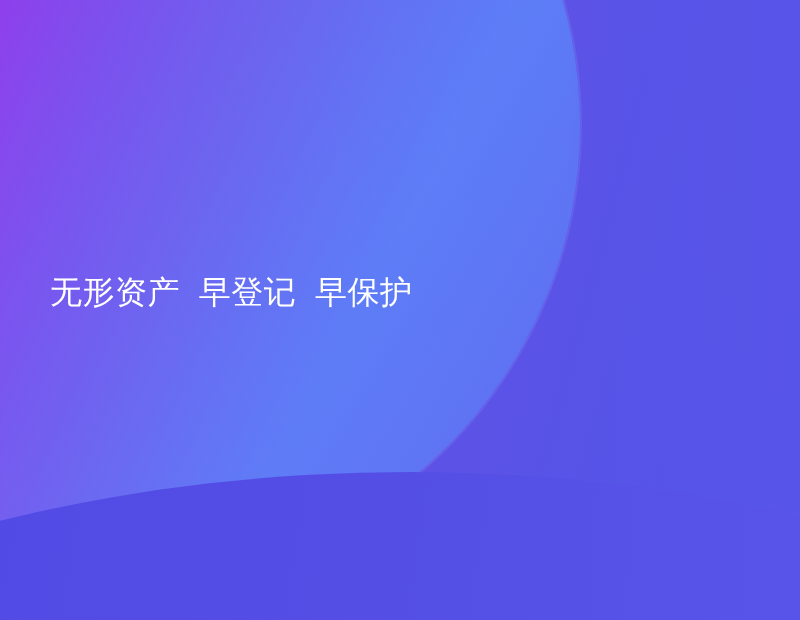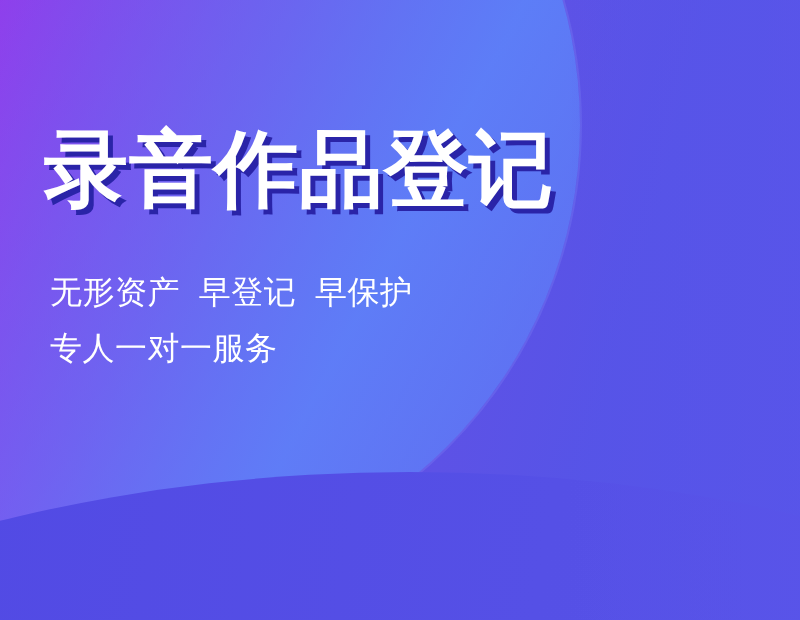--- a/index.html
+++ b/index.html
@@ -136,21 +136,19 @@
   <div class="circle-light"></div>
 
   <div class="circle-rim"></div>
 
   <div class="ellipse-bottom"></div>
 
   <div class="right-wash"></div>
 
   <div class="content">
 
-    <h1 class="headline">录音作品登记</h1>
 
     <p class="subline subline-1">无形资产  早登记  早保护</p>
 
-    <p class="subline subline-2">专人一对一服务</p>
 
   </div>
 
 </div>
 
 </body></html>

